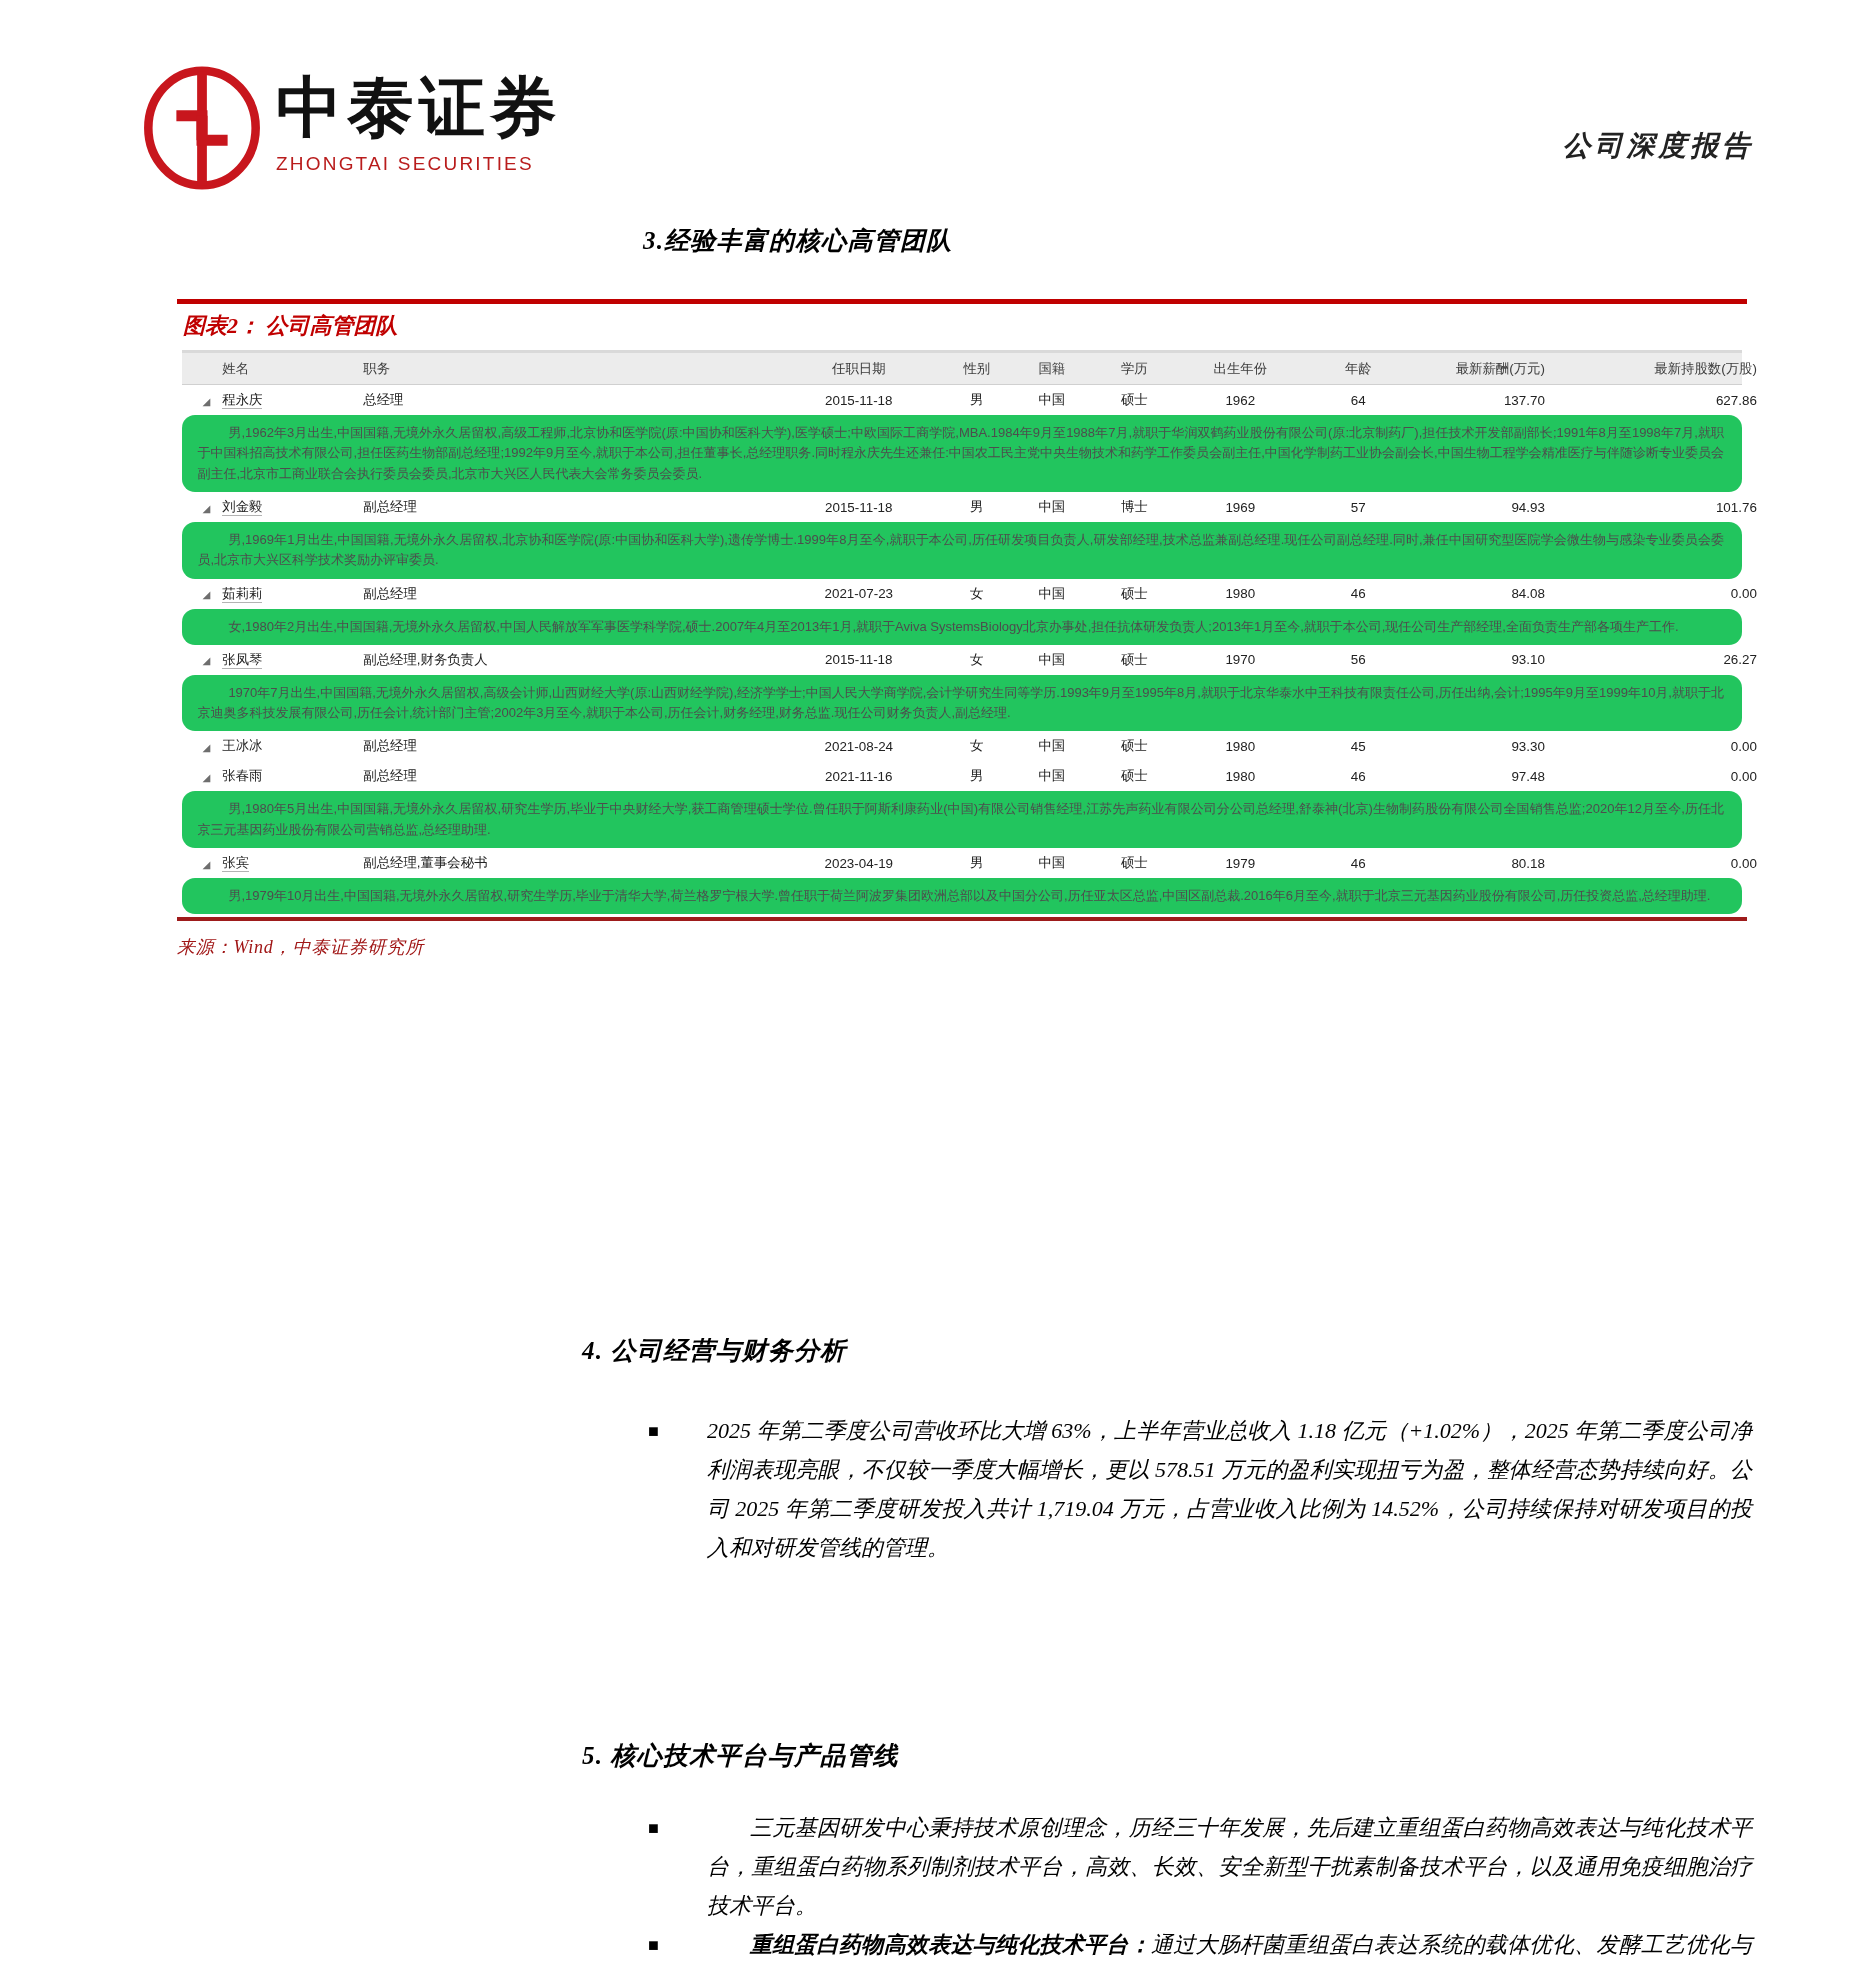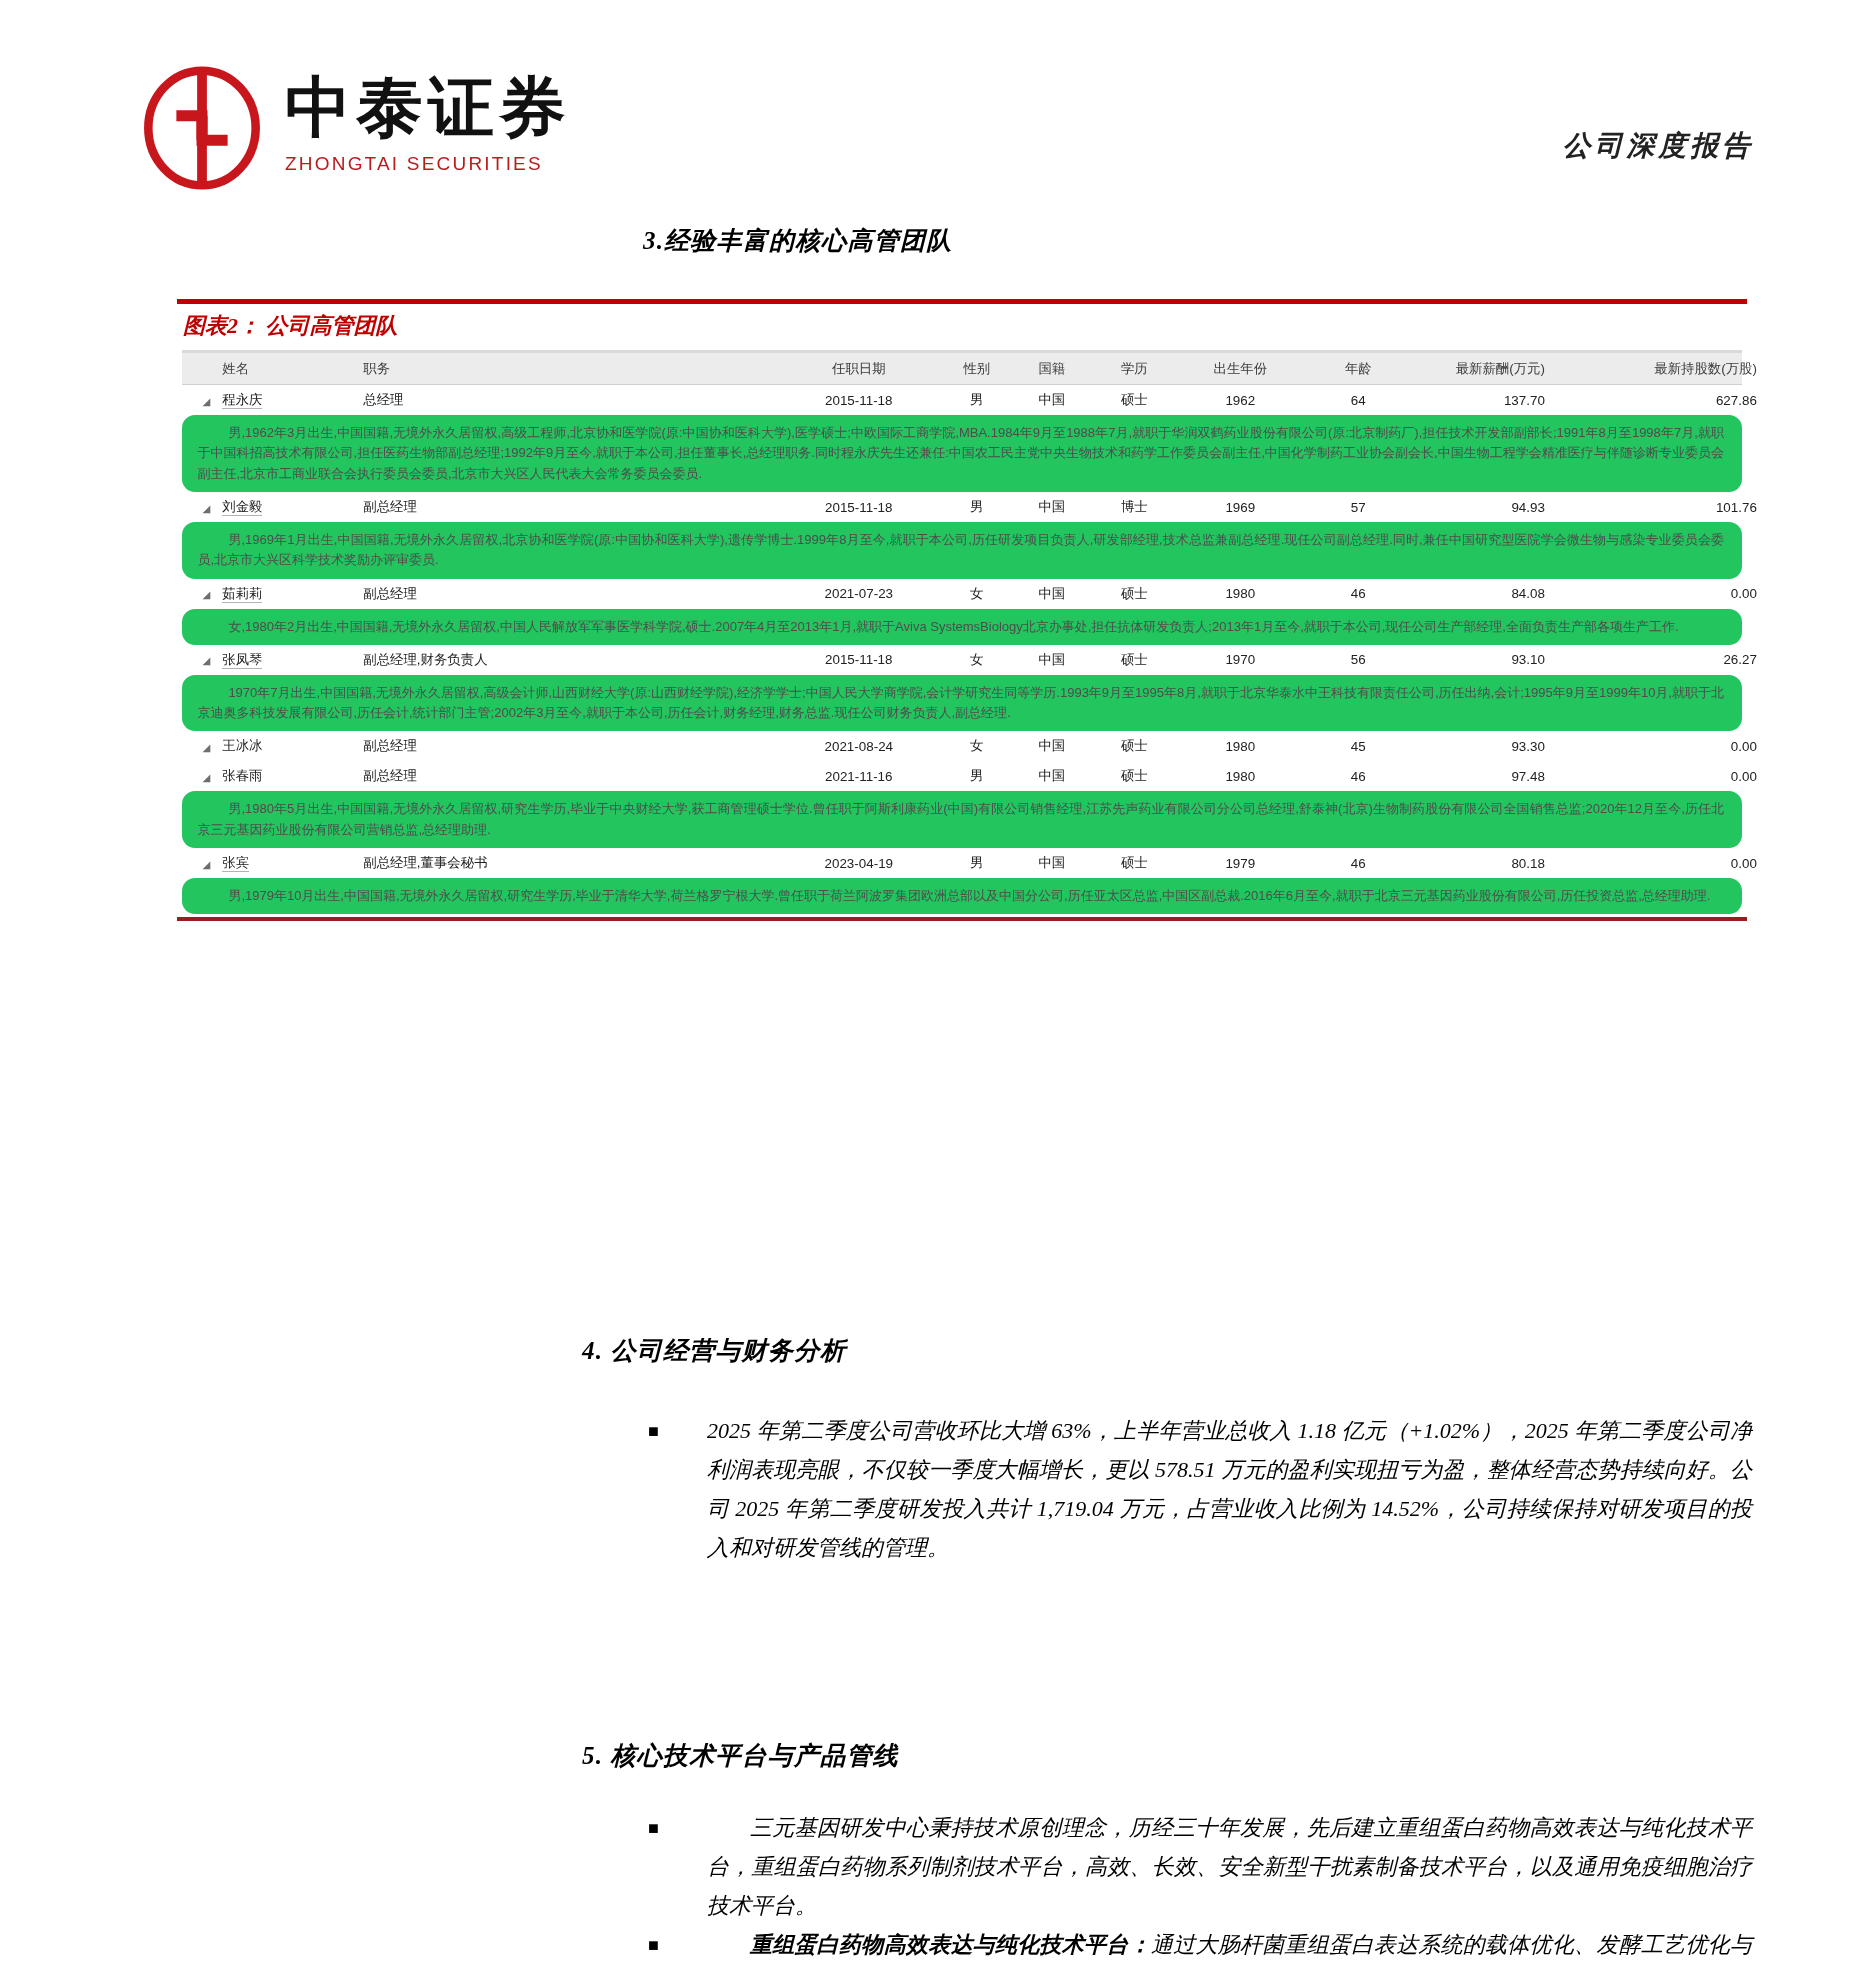--- a/index.html
+++ b/index.html
@@ -6,21 +6,21 @@
     --accent:#c00000; --darkred:#9e1b1b; --srcred:#a01616;
     --bar:#e6c5a1; --logored:#c8161d;
   }
   html,body{margin:0;padding:0;background:#ffffff;}
   .page{position:relative;width:1872px;height:2647px;background:#fff;overflow:hidden;
         font-family:"Liberation Sans","DejaVu Sans",sans-serif;color:#222;}
 
   
   .logo{position:absolute;left:141px;top:65px;display:flex;align-items:flex-start;}
   .emblem{width:122px;height:126px;}
-  .logo-text{margin-left:22px;padding-top:3.1px;}
+  .logo-text{margin-left:13px;padding-top:3.1px;}
   .logo-cn{font-size:66px;font-weight:bold;letter-spacing:5.5px;color:#111;
            font-family:"Liberation Sans","DejaVu Sans",sans-serif;line-height:79px;}
   .logo-en{font-size:19px;font-weight:normal;letter-spacing:2.2px;color:#b91c1c;margin-top:5.5px;}
   .report-type{position:absolute;right:118px;top:127px;font-size:28px;font-weight:bold;
                font-style:italic;letter-spacing:3.9px;font-family:Liberation Sans, sans-serif;}
 
   h2{margin:0;font-family:"Liberation Serif","DejaVu Serif",serif;font-weight:bold;
      font-style:italic;font-size:25px;letter-spacing:1.2px;color:#000;}
   .sec3{position:absolute;left:643px;top:224px;}
   .sec4{position:absolute;left:582px;top:1334px;}
@@ -195,20 +195,21 @@
         <div class="c ctr">硕士</div>
         <div class="c ctr">1979</div>
         <div class="c ctr">46</div>
         <div class="c rgt">80.18</div>
         <div class="c rgt">0.00</div>
       </div>
       <div class="bio">男,1979年10月出生,中国国籍,无境外永久居留权,研究生学历,毕业于清华大学,荷兰格罗宁根大学.曾任职于荷兰阿波罗集团欧洲总部以及中国分公司,历任亚太区总监,中国区副总裁.2016年6月至今,就职于北京三元基因药业股份有限公司,历任投资总监,总经理助理.</div>
     </div>
 
     <div class="redline bottom"></div>
+    <div class="source">来源：Wind，中泰证券研究所</div>
   </div>
 
   <h2 class="sec4">4. 公司经营与财务分析</h2>
   <div class="bullets s4">
     <div class="bullet">
       <span class="sq">■</span><span>2025 年第二季度公司营收环比大增 63%，上半年营业总收入 1.18 亿元（+1.02%），2025 年第二季度公司净利润表现亮眼，不仅较一季度大幅增长，更以 578.51 万元的盈利实现扭亏为盈，整体经营态势持续向好。公司 2025 年第二季度研发投入共计 1,719.04 万元，占营业收入比例为 14.52%，公司持续保持对研发项目的投入和对研发管线的管理。</span>
     </div>
   </div>
 
   <h2 class="sec5">5. 核心技术平台与产品管线</h2>

